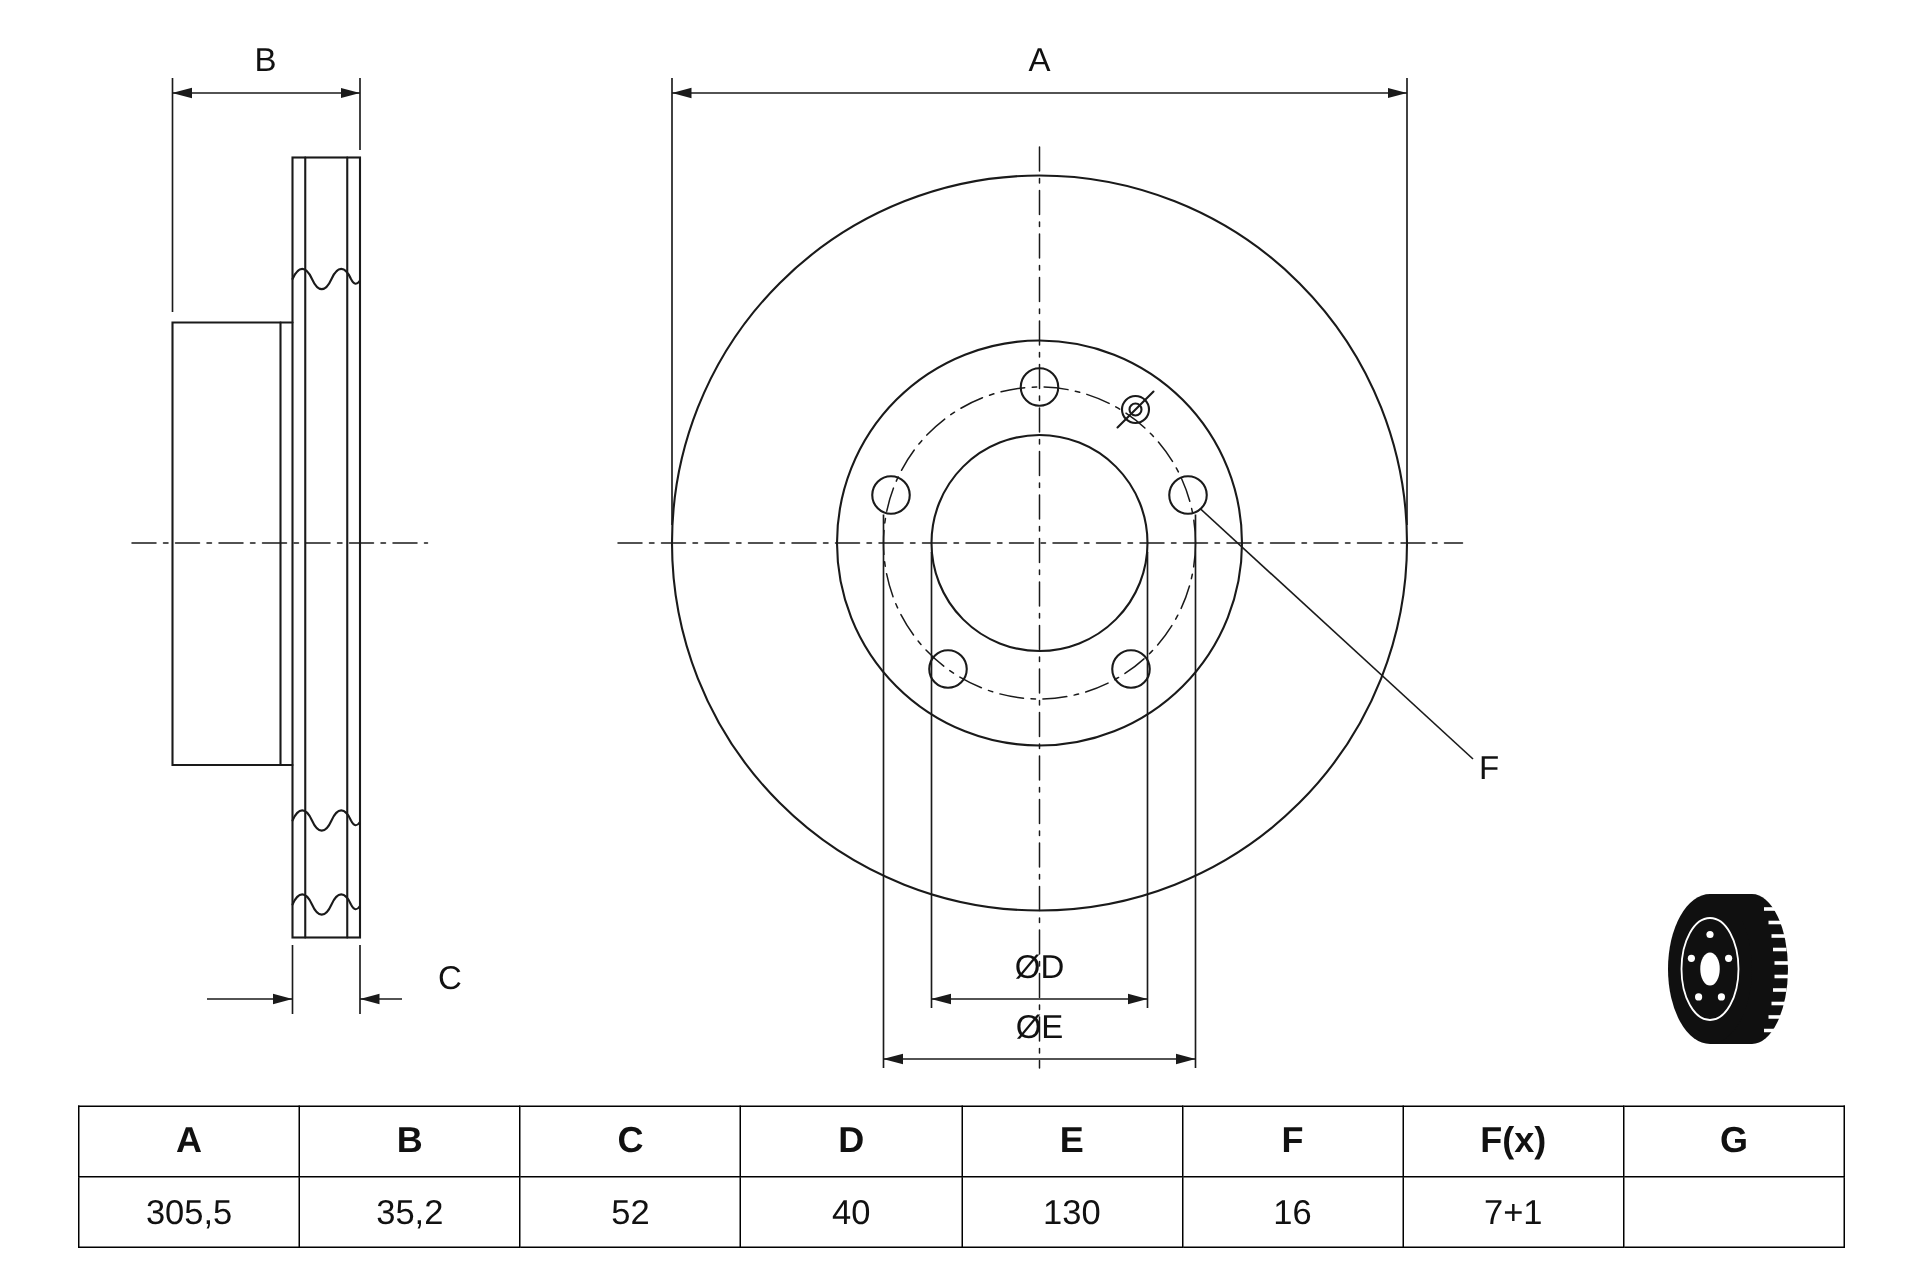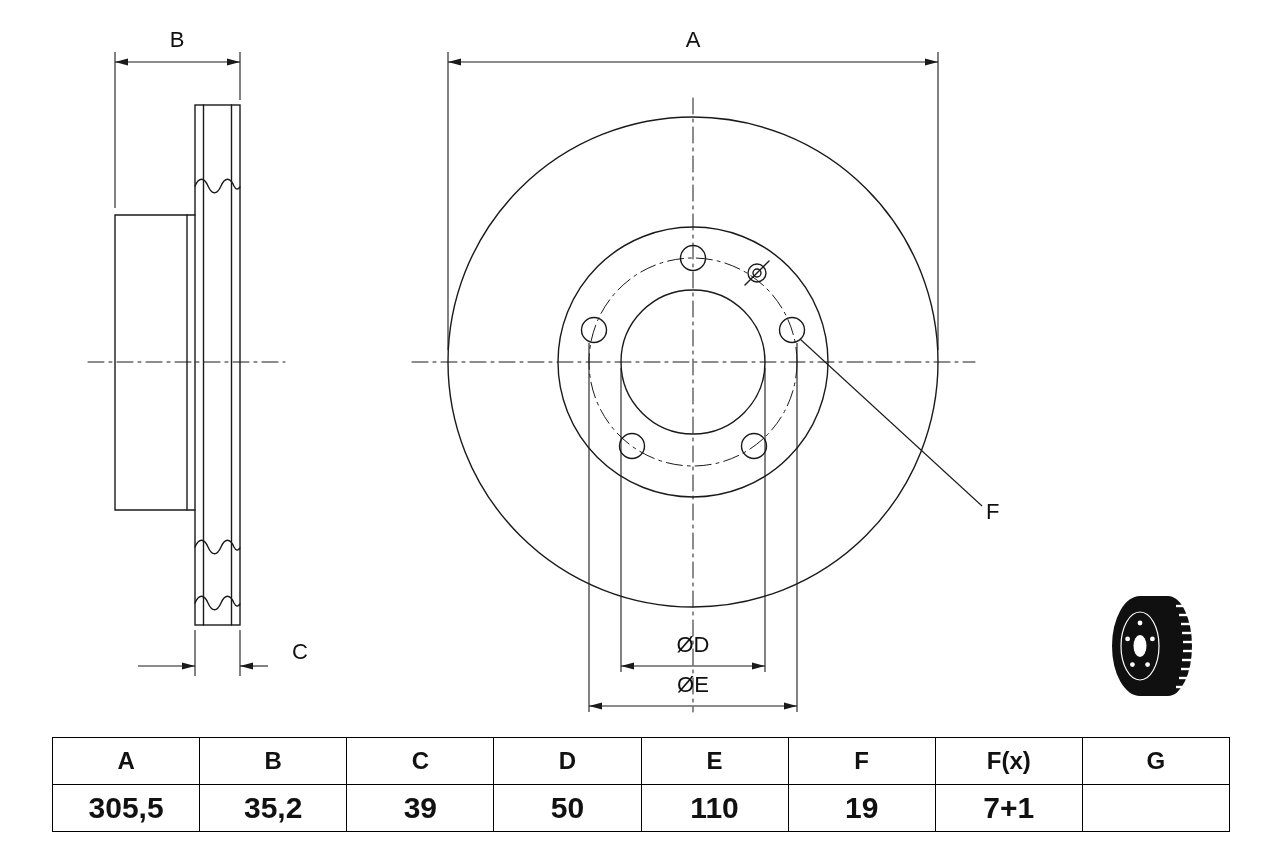--- a/index.html
+++ b/index.html
@@ -15,21 +15,21 @@
              stroke:none; }
   .dim-table {
     position:absolute; left:52px; top:737px; width:1178px; height:92px;
     border-collapse:collapse; table-layout:fixed; background:#fff;
   }
   .dim-table th, .dim-table td {
     border:1.5px solid #000; text-align:center; vertical-align:middle;
     height:46px; padding:0; color:#111;
   }
   .dim-table th { font-size:24px; font-weight:bold; }
-  .dim-table td { font-size:30px; font-weight:bold; }
+  .dim-table td { font-size:23px; font-weight:normal; }
 </style>
 </head>
 <body>
 
 <div class="page">
 
   <svg width="1280" height="737" viewBox="0 0 1280 737">
     <defs>
       <marker id="arr" viewBox="0 0 12 8" refX="12" refY="4" markerWidth="13" markerHeight="9" markerUnits="userSpaceOnUse" orient="auto-start-reverse">
         <path d="M0,0.8 L12,4 L0,7.2 Z" fill="#1a1a1a"></path>
@@ -153,23 +153,23 @@
         <th>E</th>
         <th>F</th>
         <th>F(x)</th>
         <th>G</th>
       </tr>
     </thead>
     <tbody>
       <tr>
         <td>305,5</td>
         <td>35,2</td>
-        <td>39</td>
-        <td>50</td>
-        <td>110</td>
-        <td>19</td>
+        <td>52</td>
+        <td>40</td>
+        <td>130</td>
+        <td>16</td>
         <td>7+1</td>
         <td></td>
       </tr>
     </tbody>
   </table>
 
 </div>
 
 </body></html>

